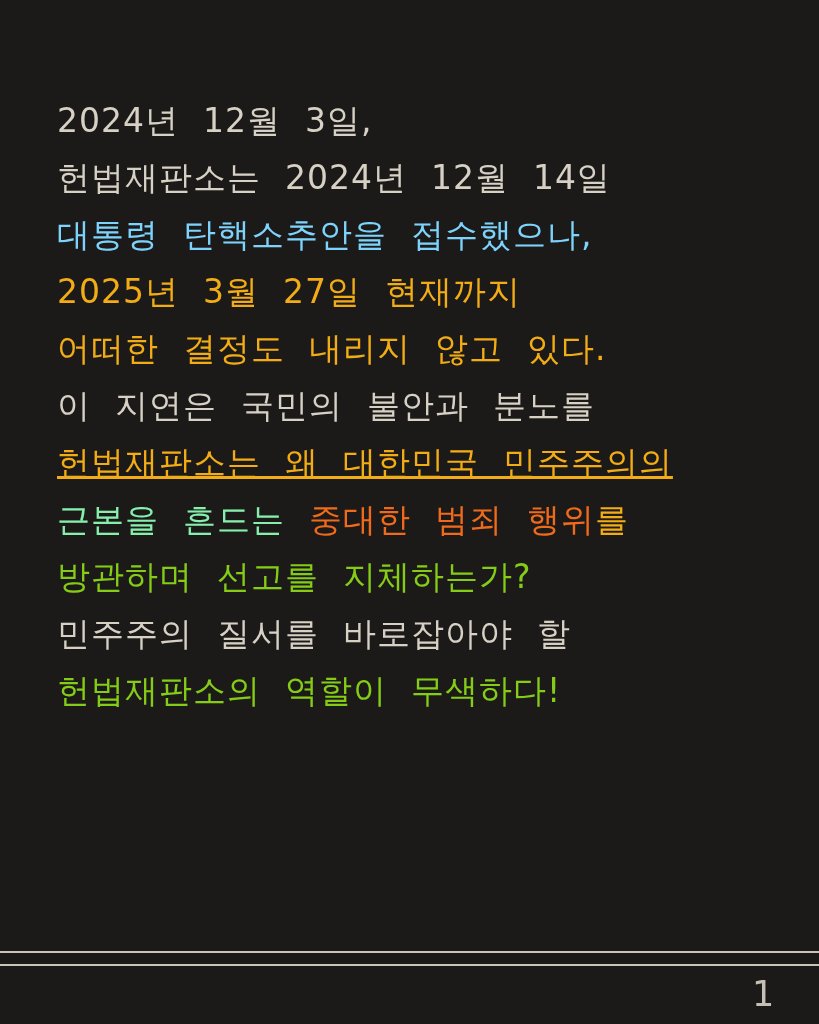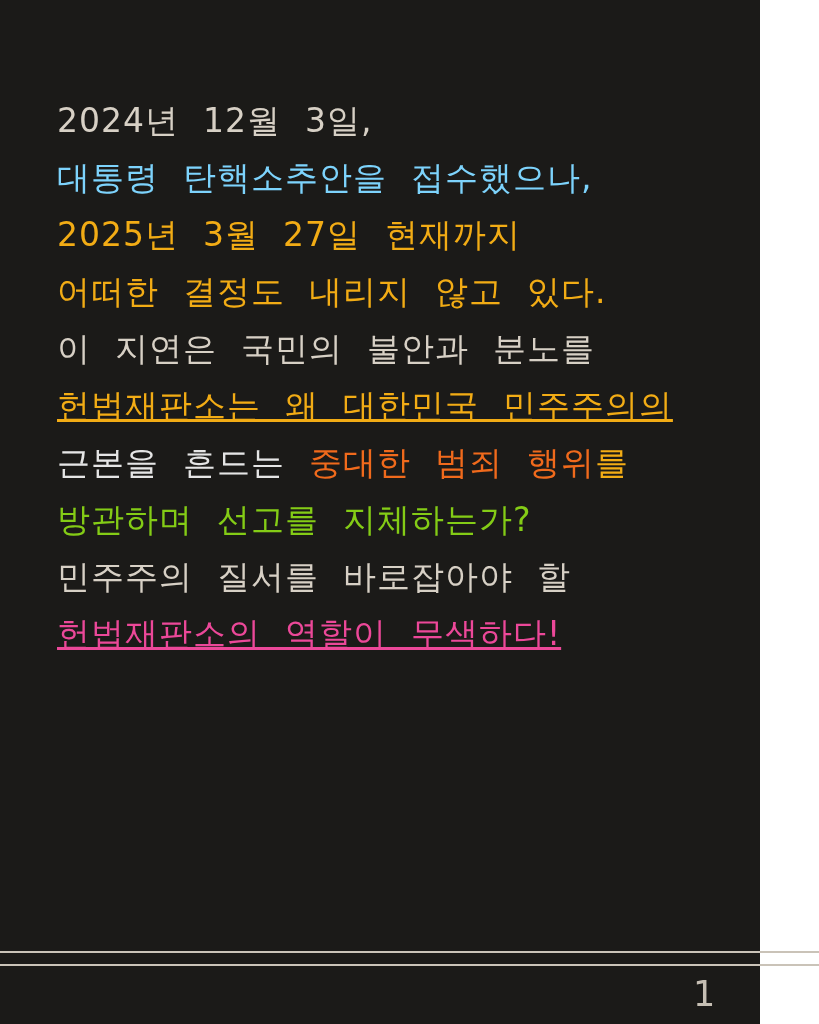--- a/index.html
+++ b/index.html
@@ -3,21 +3,21 @@
 <meta charset="utf-8">
 <style>
   * { margin: 0; padding: 0; box-sizing: border-box; }
   html, body {
     width: 819px; height: 1024px;
     overflow: hidden;
     font-family: "DejaVu Sans", "Liberation Sans", sans-serif;
   }
   .page {
     position: relative;
-    width: 760px; height: 1024px;
+    width: 819px; height: 1024px;
     background: #1b1a18;
   }
   .text-block {
     position: absolute;
     left: 57px; top: 92px;
     width: 720px;
   }
   .text-line {
     font-size: 33px;
     line-height: 57px;
@@ -47,29 +47,30 @@
     font-weight: 500;
   }
 </style>
 </head>
 <body>
 
 <div class="page" style="background: rgb(27, 26, 24);">
 
   <div class="text-block" id="text-block">
       <div class="text-line"><span style="color: rgb(215, 208, 197);">2024년 12월 3일,</span></div>
+      <div class="text-line"><span style="color: rgb(215, 208, 197);">헌법재판소는 2024년 12월 14일</span></div>
       <div class="text-line"><span style="color: #7dd3fc;">대통령 탄핵소추안을 접수했으나,</span></div>
       <div class="text-line"><span style="color: rgb(242, 172, 21);">2025년 3월 27일 현재까지</span></div>
       <div class="text-line"><span style="color: rgb(242, 172, 21); margin-top: 44px;">어떠한 결정도 내리지 않고 있다.</span></div>
       <div class="text-line"><span style="color: rgb(215, 208, 197); margin-top: 16px;">이 지연은 국민의 불안과 분노를</span></div>
       <div class="text-line"><span style="color: rgb(242, 172, 21); text-decoration: underline;">헌법재판소는 왜 대한민국 민주주의의</span></div>
-      <div class="text-line"><span style="color: #e5e5e5;">근본을 흔드는 </span><span style="color: rgb(240, 106, 28); margin-top: 36px;">중대한 범죄 행위</span><span style="color: rgb(242, 172, 21);">를</span></div>
+      <div class="text-line"><span style="color: #86efac;">근본을 흔드는 </span><span style="color: rgb(240, 106, 28); margin-top: 36px;">중대한 범죄 행위</span><span style="color: rgb(242, 172, 21);">를</span></div>
       <div class="text-line"><span style="color: #84cc16;">방관하며 선고를 지체하는가?</span></div>
       <div class="text-line"><span style="color: rgb(215, 208, 197);">민주주의 질서를 바로잡아야 할</span></div>
-      <div class="text-line"><span style="color: #ec4899; text-decoration: underline;">헌법재판소의 역할이 무색하다!</span></div>
+      <div class="text-line"><span style="color: #84cc16;">헌법재판소의 역할이 무색하다!</span></div>
     </div>
 
   <div class="footer-divider">
     <div class="divider-line" style="background: rgb(202, 195, 184);"></div>
     <div class="divider-line" style="background: rgb(202, 195, 184);"></div>
   </div>
 
   <div class="page-number" style="color: rgb(198, 191, 180);">1</div>
 
 </div>

